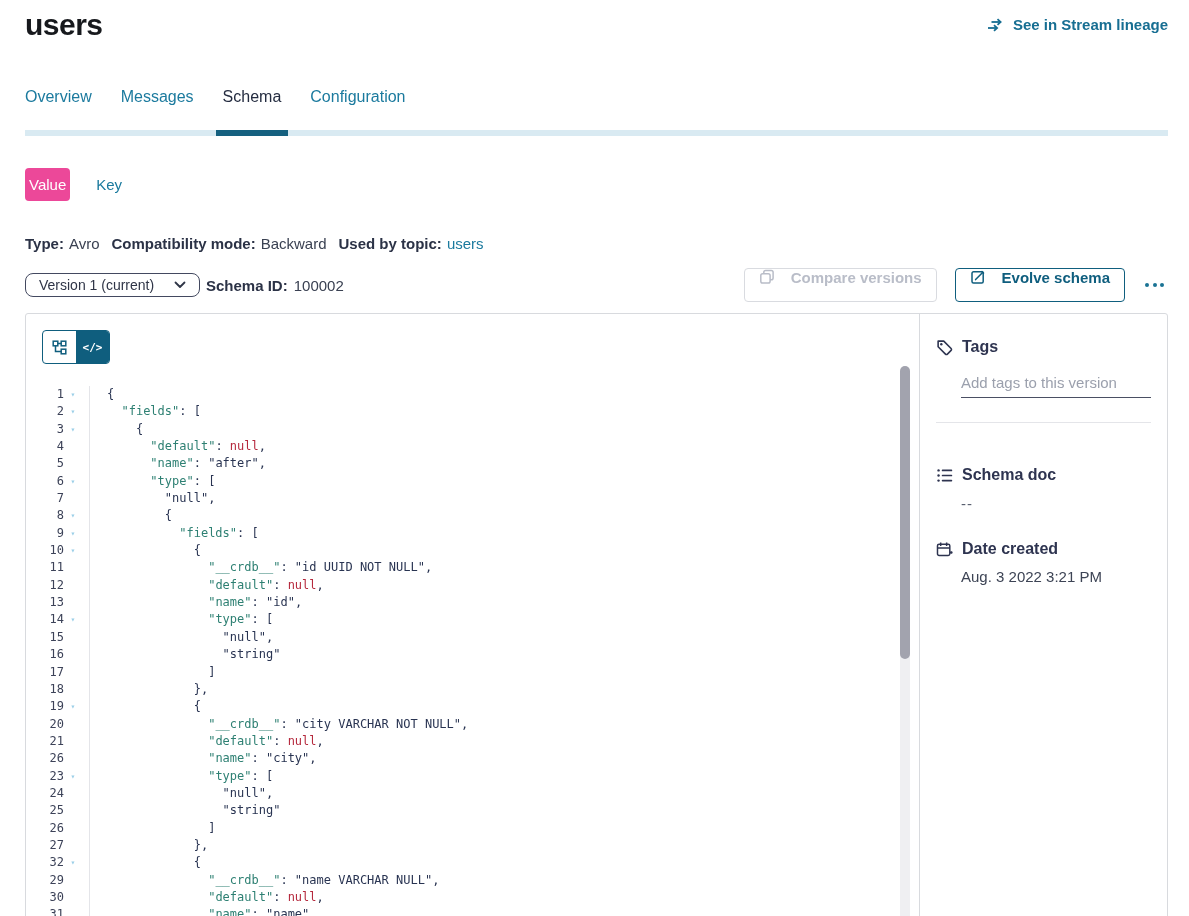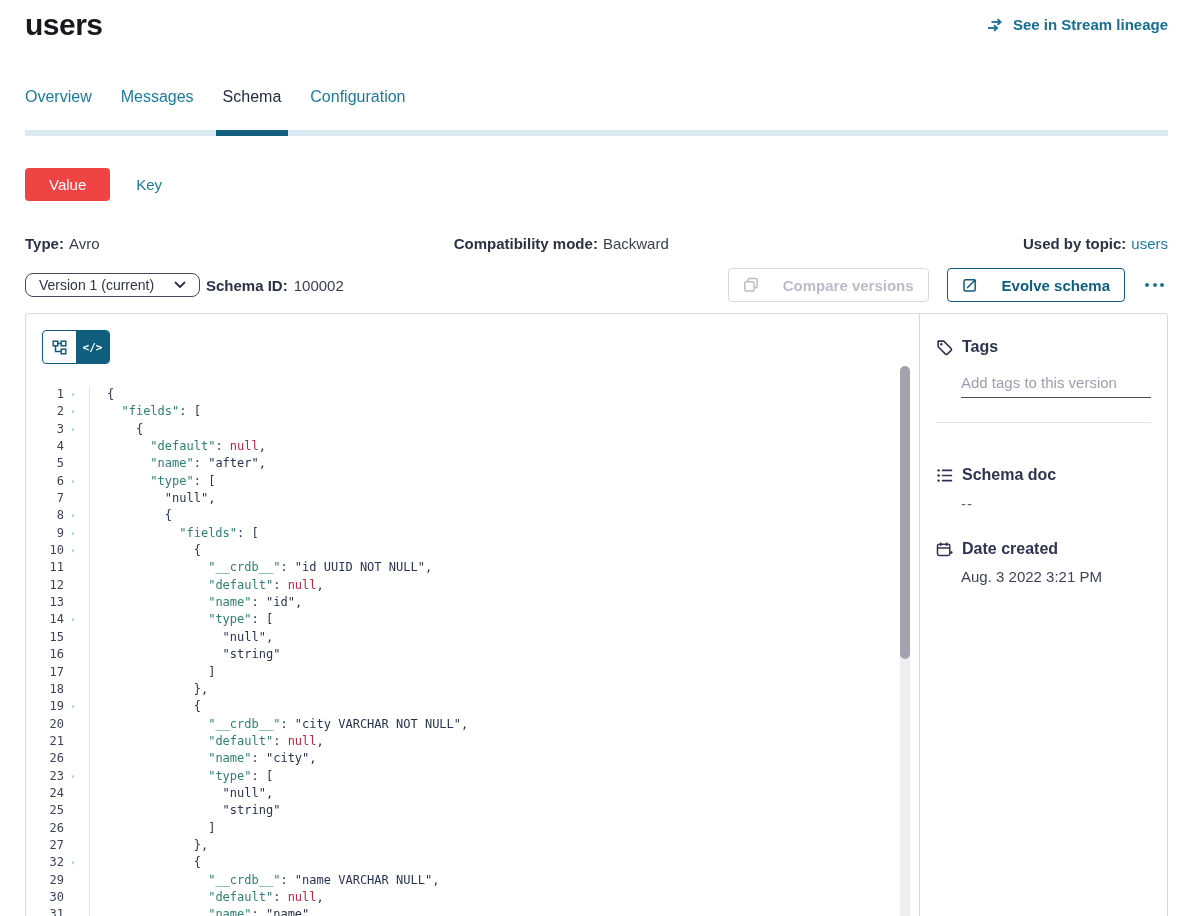--- a/index.html
+++ b/index.html
@@ -17,38 +17,38 @@
   .tabs-wrap { margin-top:46px; position:relative; }
   .tabs { display:flex; gap:29px; font-size:16px; }
   .tab { color:#1b7a9e; cursor:pointer; position:relative; padding-bottom:24px; }
   .tab.active { color:#242c40; font-weight:400; }
   .tab.active::after { content:""; position:absolute; left:-7px; right:-7px; bottom:-6px;
     height:6px; background:#15607f; z-index:2; }
   .tab-bar { height:6px; background:#d9eaf2; width:100%; }
 
   
   .vk-row { display:flex; align-items:center; gap:26px; margin-top:32px; }
-  .btn-value { background:#ef4444; color:#fff; font-size:15px; border:none; border-radius:4px;
-    padding:8px 24px; cursor:pointer; font-family:inherit; }
+  .btn-value { background:#ec4899; color:#fff; font-size:15px; border:none; border-radius:4px;
+    padding:8px 4px; cursor:pointer; font-family:inherit; }
   .link-key { color:#1b7a9e; font-size:15px; cursor:pointer; }
 
   
-  .meta-row { display:flex; gap:12px; margin-top:34px; font-size:15px;justify-content:space-between; }
+  .meta-row { display:flex; gap:12px; margin-top:34px; font-size:15px; }
   .meta-item { display:flex; gap:5px; }
   .meta-label { font-weight:700; color:#2b3246; }
   .meta-value { color:#3a4152; }
   .meta-link { color:#1b7a9e; cursor:pointer; }
 
   
   .version-row { display:flex; align-items:center; margin-top:16px; }
   .select { display:flex; align-items:center; justify-content:space-between; width:175px; height:24px;
     border:1px solid #434960; border-radius:8px; padding:0 13px; font-size:14px; color:#2f3547;
     cursor:pointer; background:#fff; }
   .schema-id { display:flex; gap:6px; margin-left:6px; font-size:15px; }
-  .btn { display:flex; align-items:center; gap:24px; height:34px; padding:0 14px; border-radius:4px;
+  .btn { display:flex; align-items:flex-start; gap:16px; height:34px; padding:0 14px; border-radius:4px;
     background:#fff; font-size:15px; font-weight:600; font-family:inherit; cursor:pointer; }
   .btn-compare { margin-left:auto; border:1px solid #d9dbe0; color:#b9bdc8; cursor:default; }
   .btn-evolve { margin-left:18px; border:1px solid #0f5e7e; color:#0f5e7e; }
   .more-btn { display:flex; gap:3.5px; margin-left:16px; padding:6px 4px; cursor:pointer; }
   .more-btn .dot { width:4px; height:4px; border-radius:50%; background:#1a7394; }
 
   
   .panel { display:flex; margin-top:11px; height:622px; border:1px solid #d8dade; border-radius:3px; }
   .code-pane { flex:1; position:relative; overflow:hidden; border-right:1px solid #d8dade; }
 

